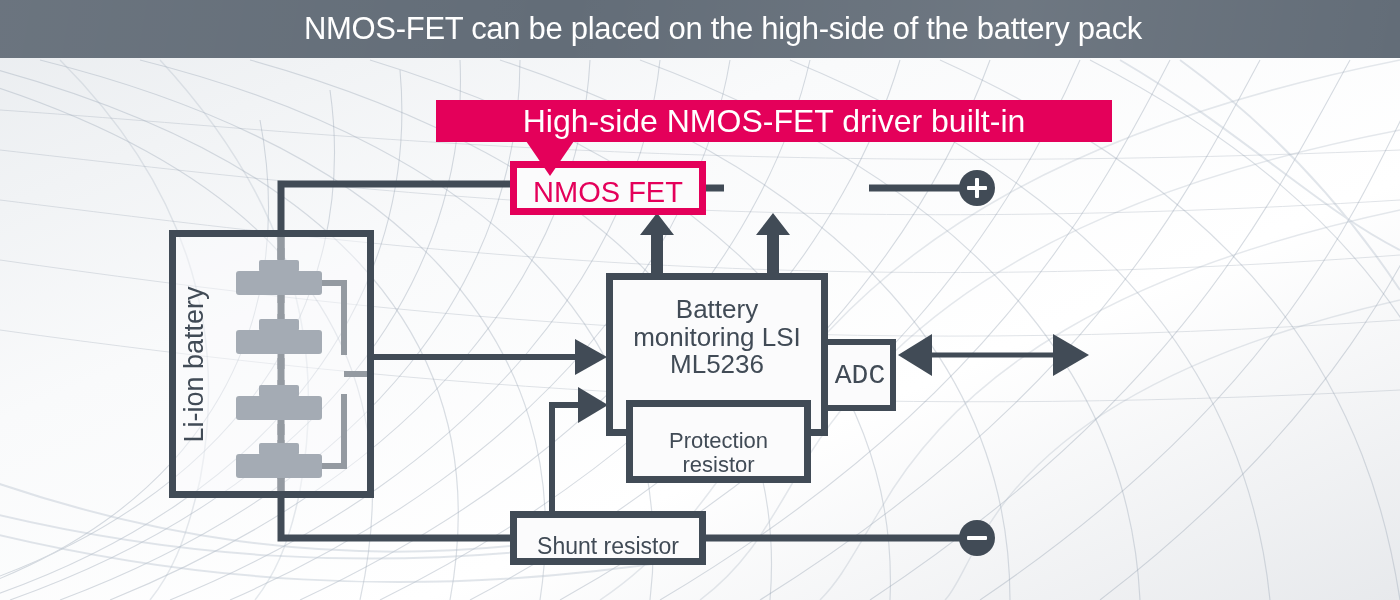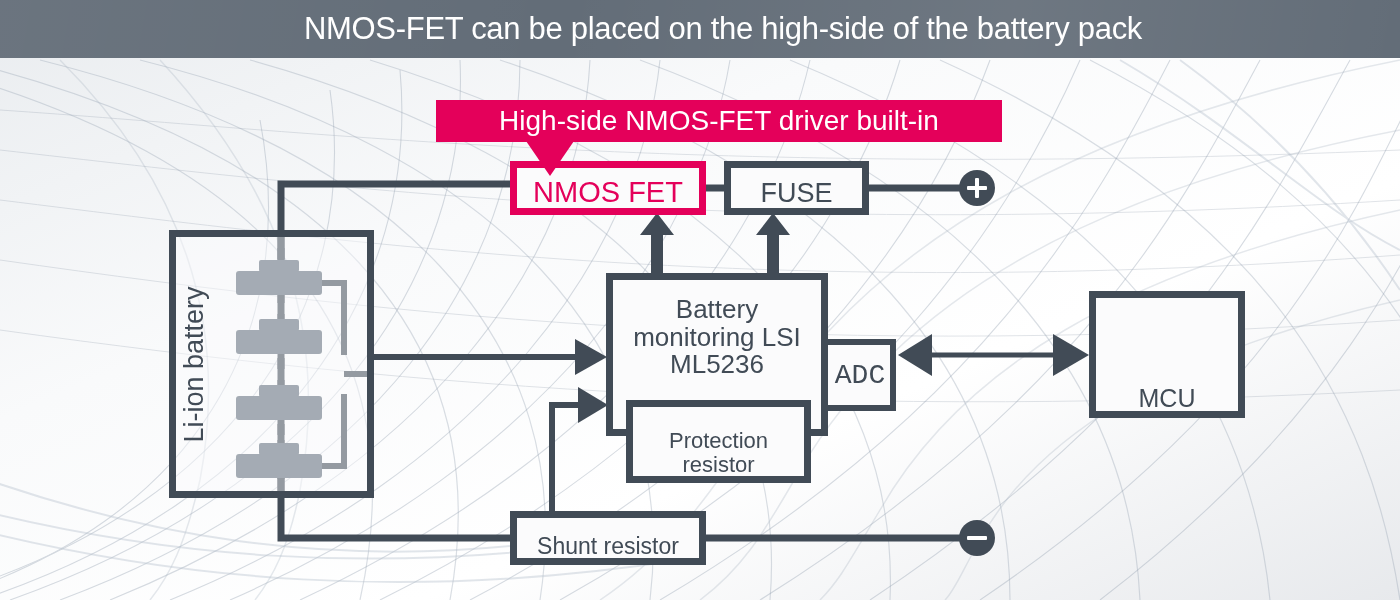--- a/index.html
+++ b/index.html
@@ -105,24 +105,24 @@
   #adc-label {
     position: absolute; left: 806px; top: 339px; width: 90px; height: 72px;
     display: flex; align-items: center; justify-content: center;
     padding-left: 18px;
     font-size: 28px; color: #414b56;
     pointer-events: none;
     font-family: Liberation Mono, monospace;
   }
   
   #callout {
-    position: absolute; left: 436px; top: 100px; width: 566px; height: 42px;
+    position: absolute; left: 436px; top: 100px; width: 676px; height: 42px;
     background: #e4005a;
     display: flex; align-items: center; justify-content: center;
-    color: #fff; font-size: 28px; white-space: nowrap;
+    color: #fff; font-size: 32px; white-space: nowrap;
   }
   #callout-tail {
     position: absolute; left: 526px; top: 141px;
     width: 0; height: 0;
     border-left: 24px solid transparent;
     border-right: 24px solid transparent;
     border-top: 35px solid #e4005a;
   }
   
   #wires {
@@ -293,42 +293,36 @@
 
   <div class="dbox" id="box-battery"></div>
   <div id="battery-label">
     <span>Li-ion battery</span>
   </div>
 
   <div class="dbox pink" id="box-nmos">
     <span>NMOS FET</span>
   </div>
 
-  <div class="dbox" id="box-fuse">
-    <span>FUSE</span>
-  </div>
 
   <div class="dbox" id="box-lsi">
     <div>
       <span class="lsi-txt">Battery</span>
       <span class="lsi-txt">monitoring LSI</span>
       <span class="lsi-txt">ML5236</span>
     </div>
   </div>
 
   <div class="dbox" id="box-protection">
     <div>
       <span style="display:block">Protection</span>
       <span style="display:block">resistor</span>
     </div>
   </div>
 
-  <div class="dbox" id="box-mcu">
-    <span>MCU</span>
-  </div>
 
   <div class="dbox" id="box-shunt">
     <span>Shunt resistor</span>
   </div>
 
   <div id="callout">
     <span>High-side NMOS-FET driver built-in</span>
   </div>
   <div id="callout-tail"></div>
 

